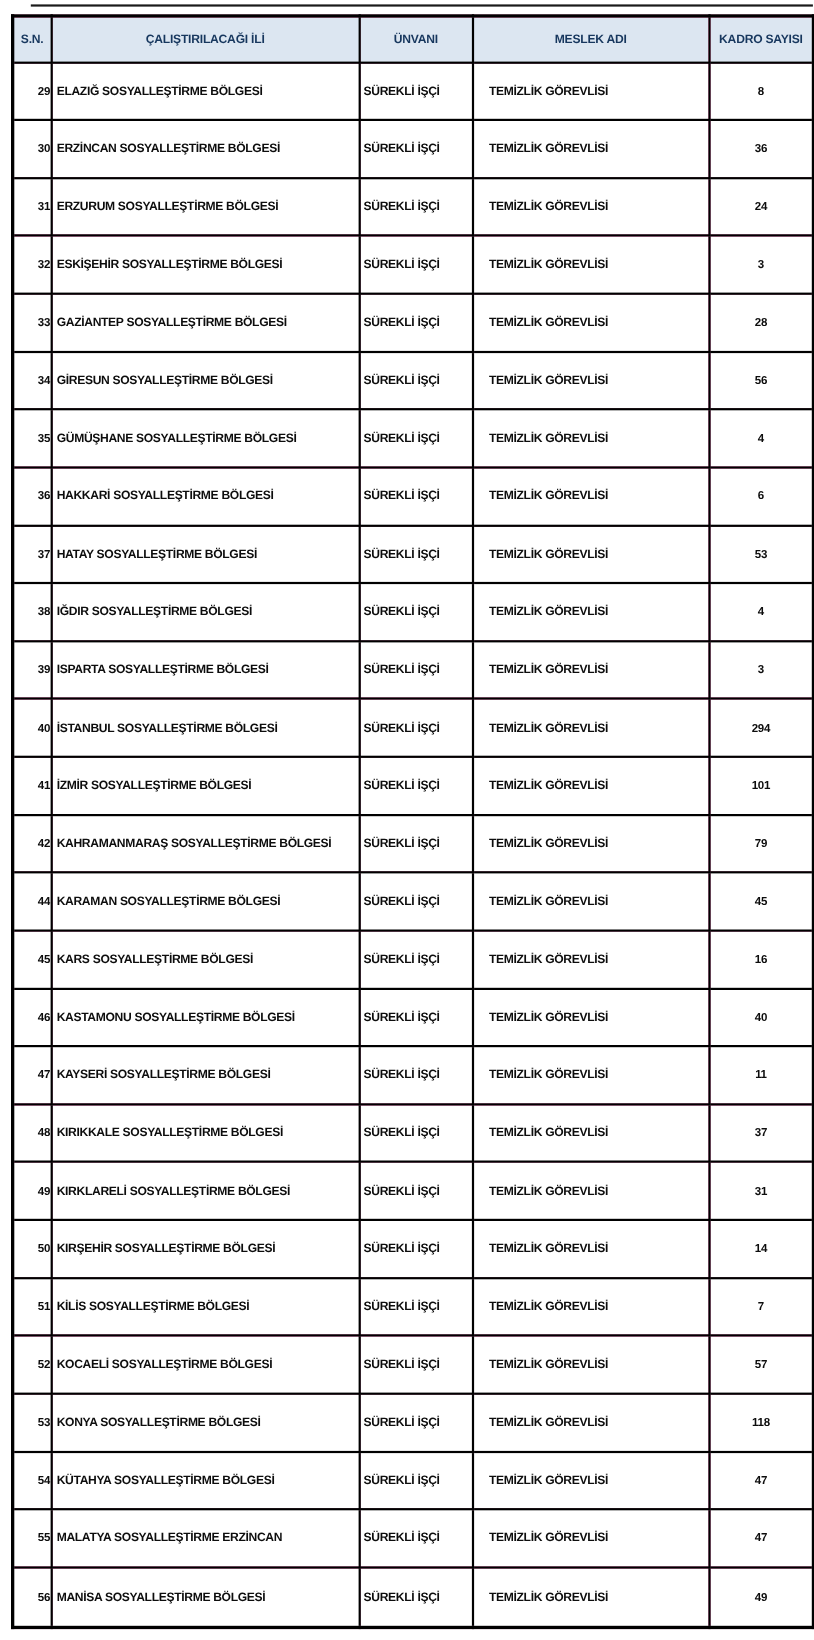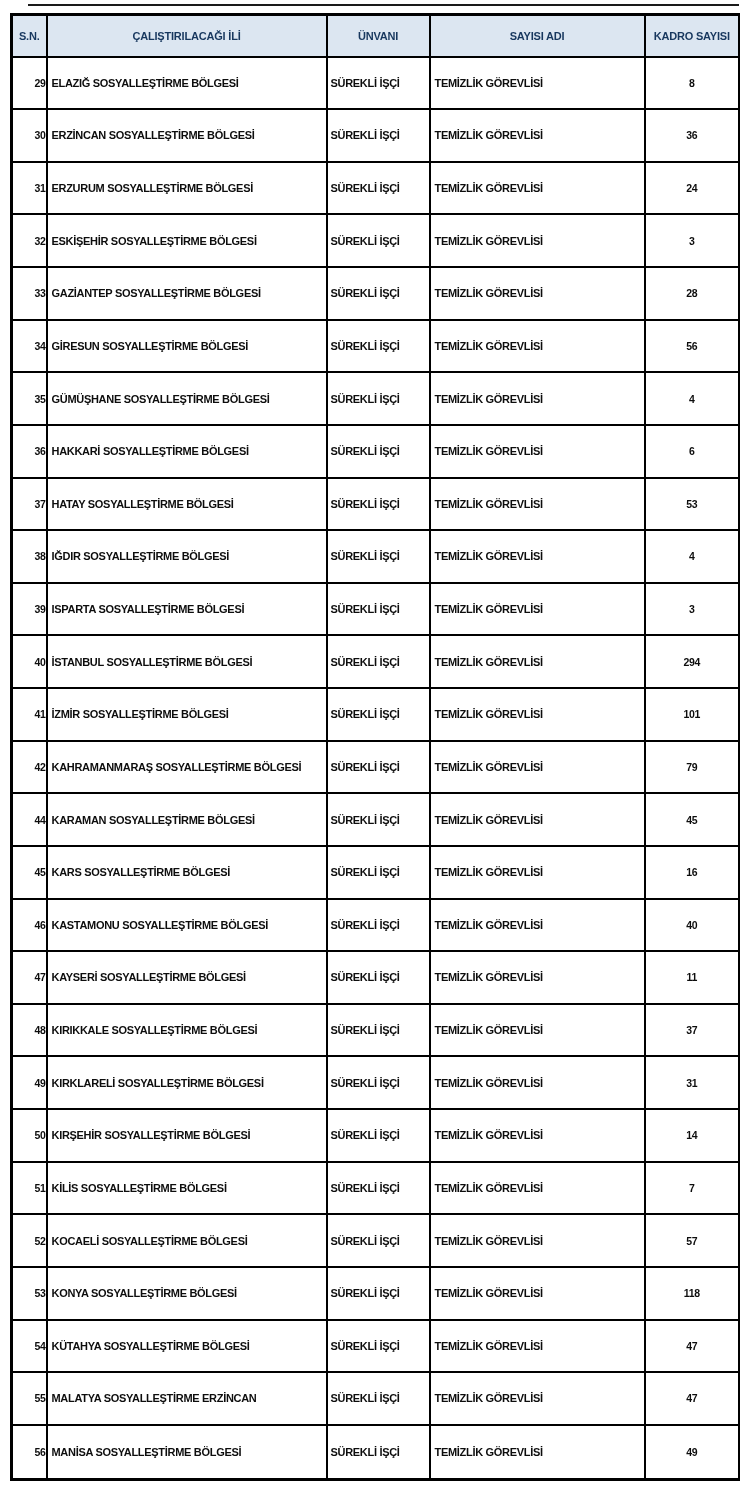--- a/index.html
+++ b/index.html
@@ -44,21 +44,21 @@
     color: #0d0d0d;
     font-size: 11px;
     font-weight: 700;
     letter-spacing: -0.3px;
     vertical-align: middle;
     background: #ffffff;
   }
   td.c-sn    { text-align: right; font-size: 10.5px; }
   td.c-il    { text-align: left; padding-left: 4px; }
   td.c-unvan { text-align: left; padding-left: 3px; }
-  td.c-meslek{ text-align: left; padding-left: 4px; }
+  td.c-meslek{ text-align: left; padding-left: 14px; }
   td.c-kadro { text-align: center; font-size: 10.5px; }
   col.w-sn    { width: 35px; }
   col.w-il    { width: 280px; }
   col.w-unvan { width: 103px; }
   col.w-meslek{ width: 215px; }
   col.w-kadro { width: 95px; }
 </style>
 </head>
 <body>
 
@@ -71,21 +71,21 @@
         <col class="w-il">
         <col class="w-unvan">
         <col class="w-meslek">
         <col class="w-kadro">
     </colgroup>
     <thead>
       <tr>
         <th>S.N.</th>
         <th>ÇALIŞTIRILACAĞI İLİ</th>
         <th>ÜNVANI</th>
-        <th>SAYISI ADI</th>
+        <th>MESLEK ADI</th>
         <th>KADRO SAYISI</th>
       </tr>
     </thead>
     <tbody id="table-body">
         <tr>
     <td class="c-sn">29</td>
     <td class="c-il">ELAZIĞ SOSYALLEŞTİRME BÖLGESİ</td>
     <td class="c-unvan">SÜREKLİ İŞÇİ</td>
     <td class="c-meslek">TEMİZLİK GÖREVLİSİ</td>
     <td class="c-kadro">8</td>

